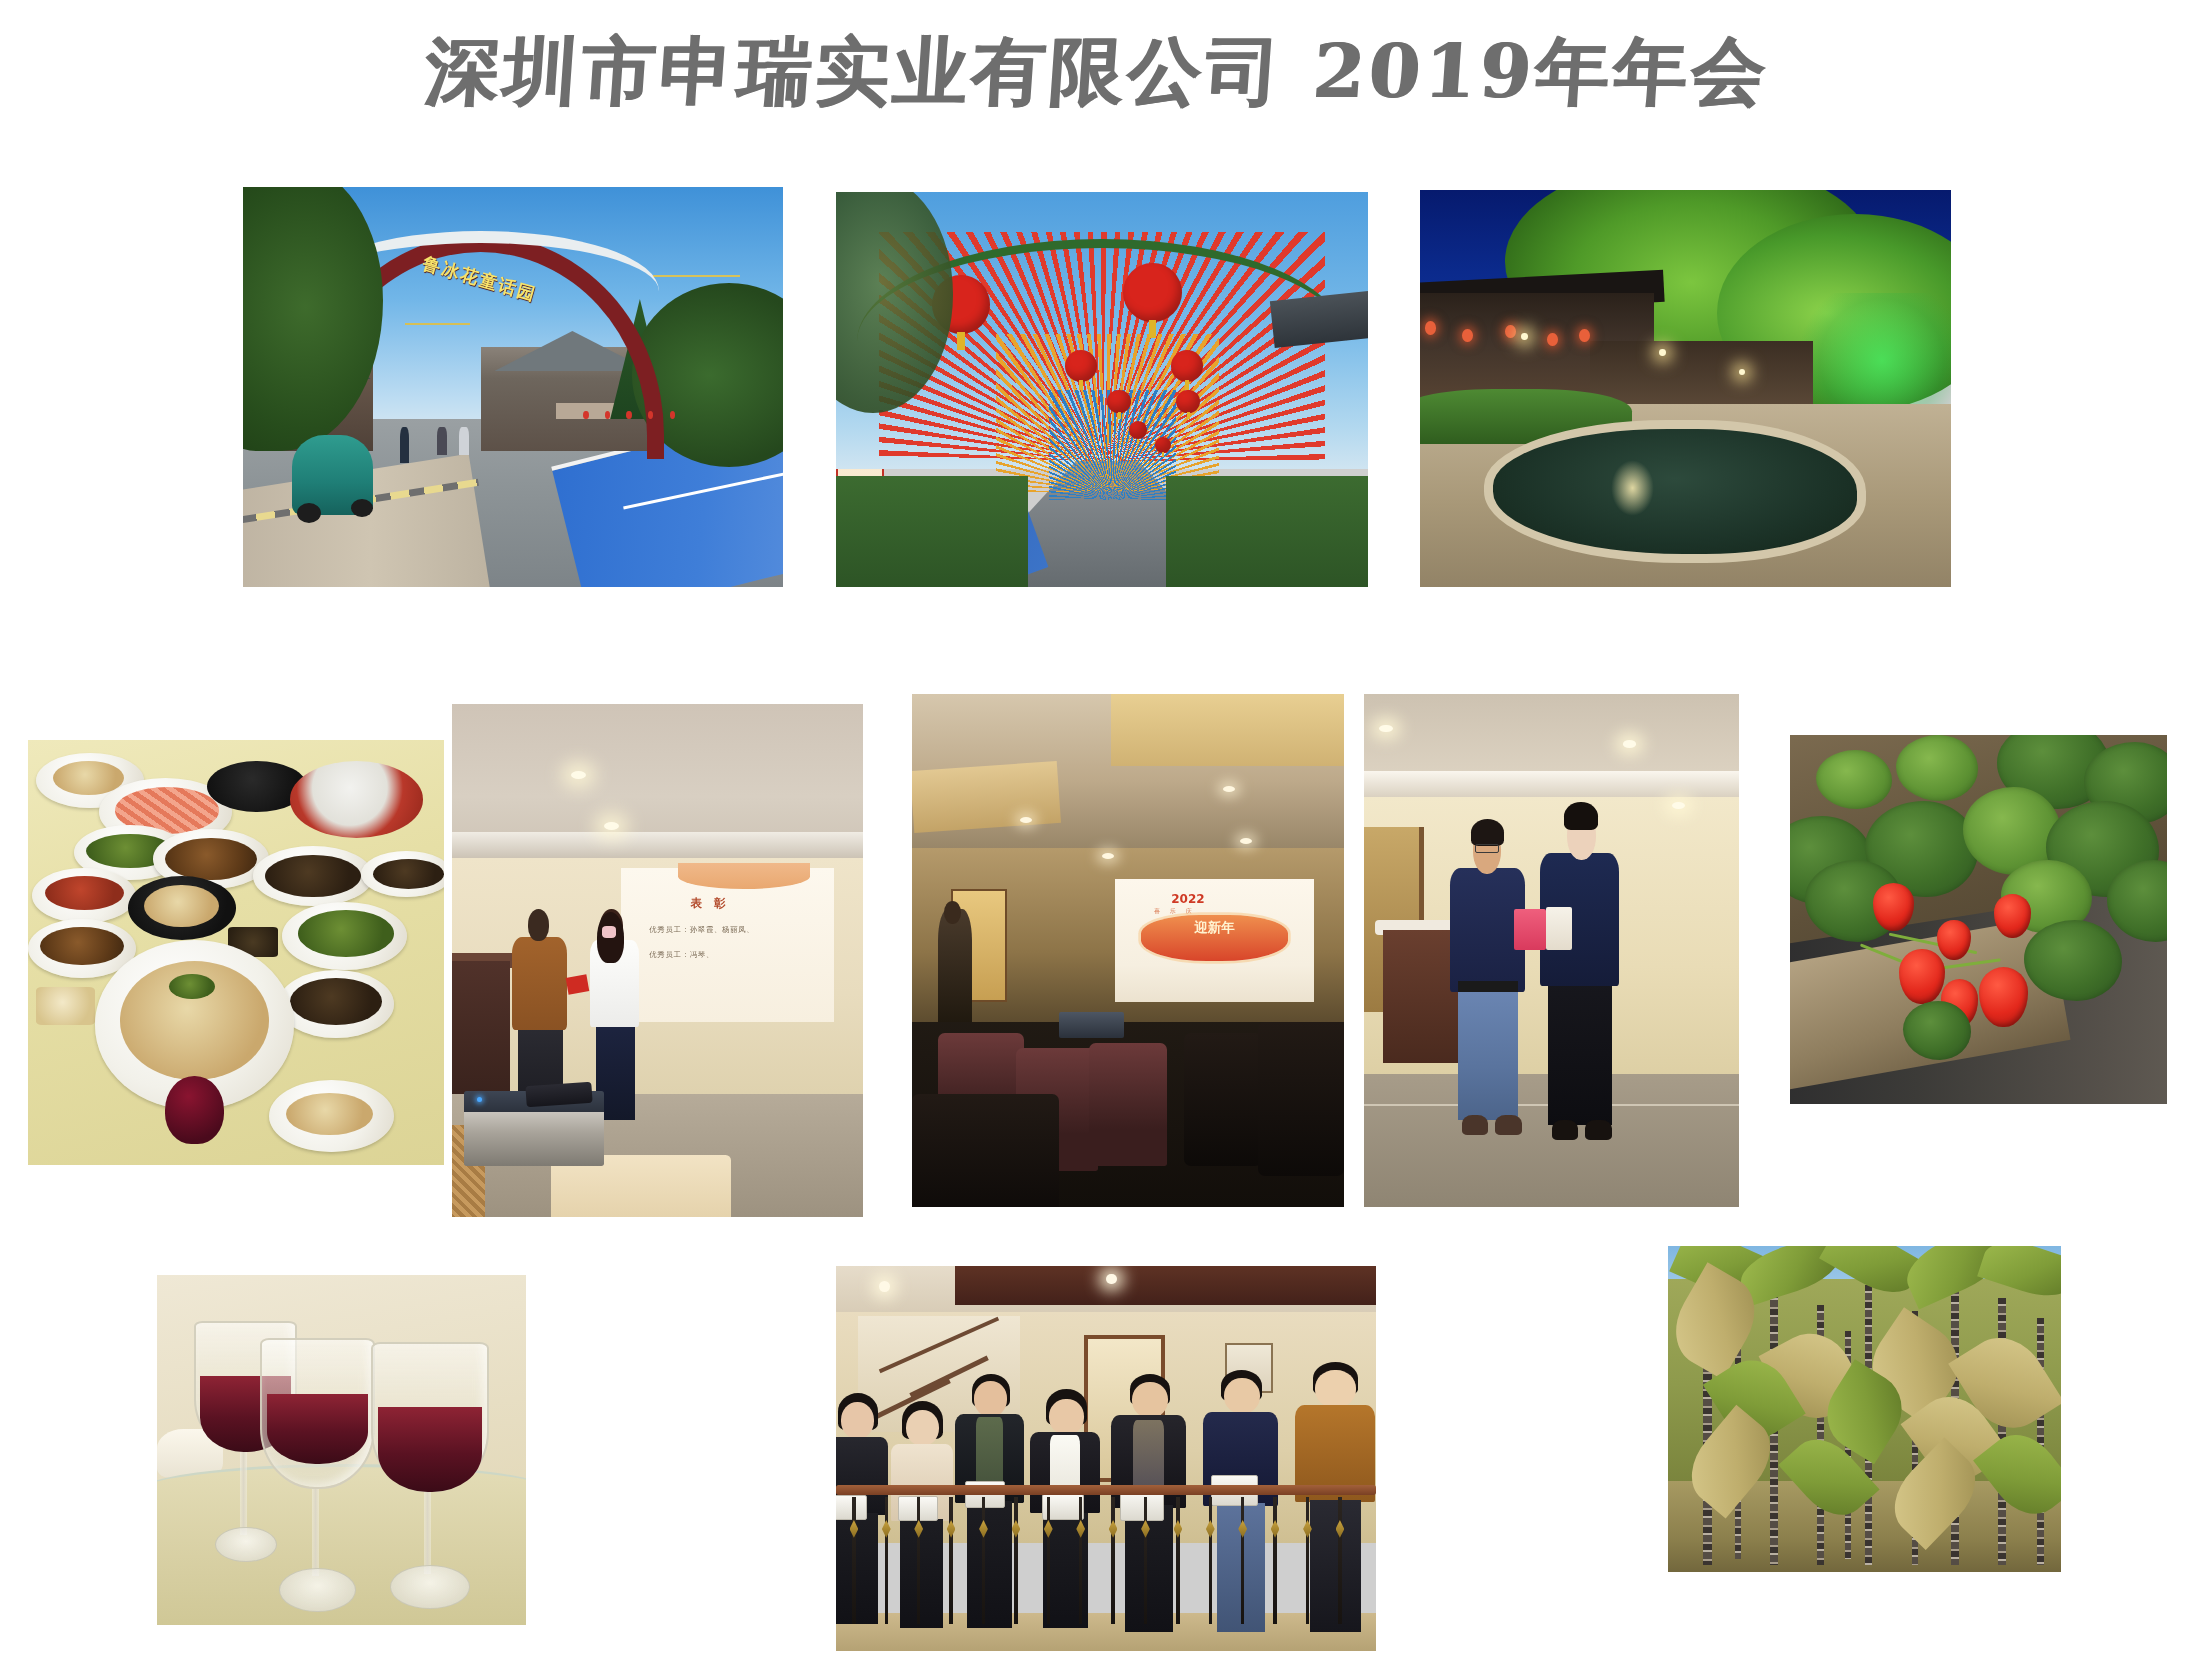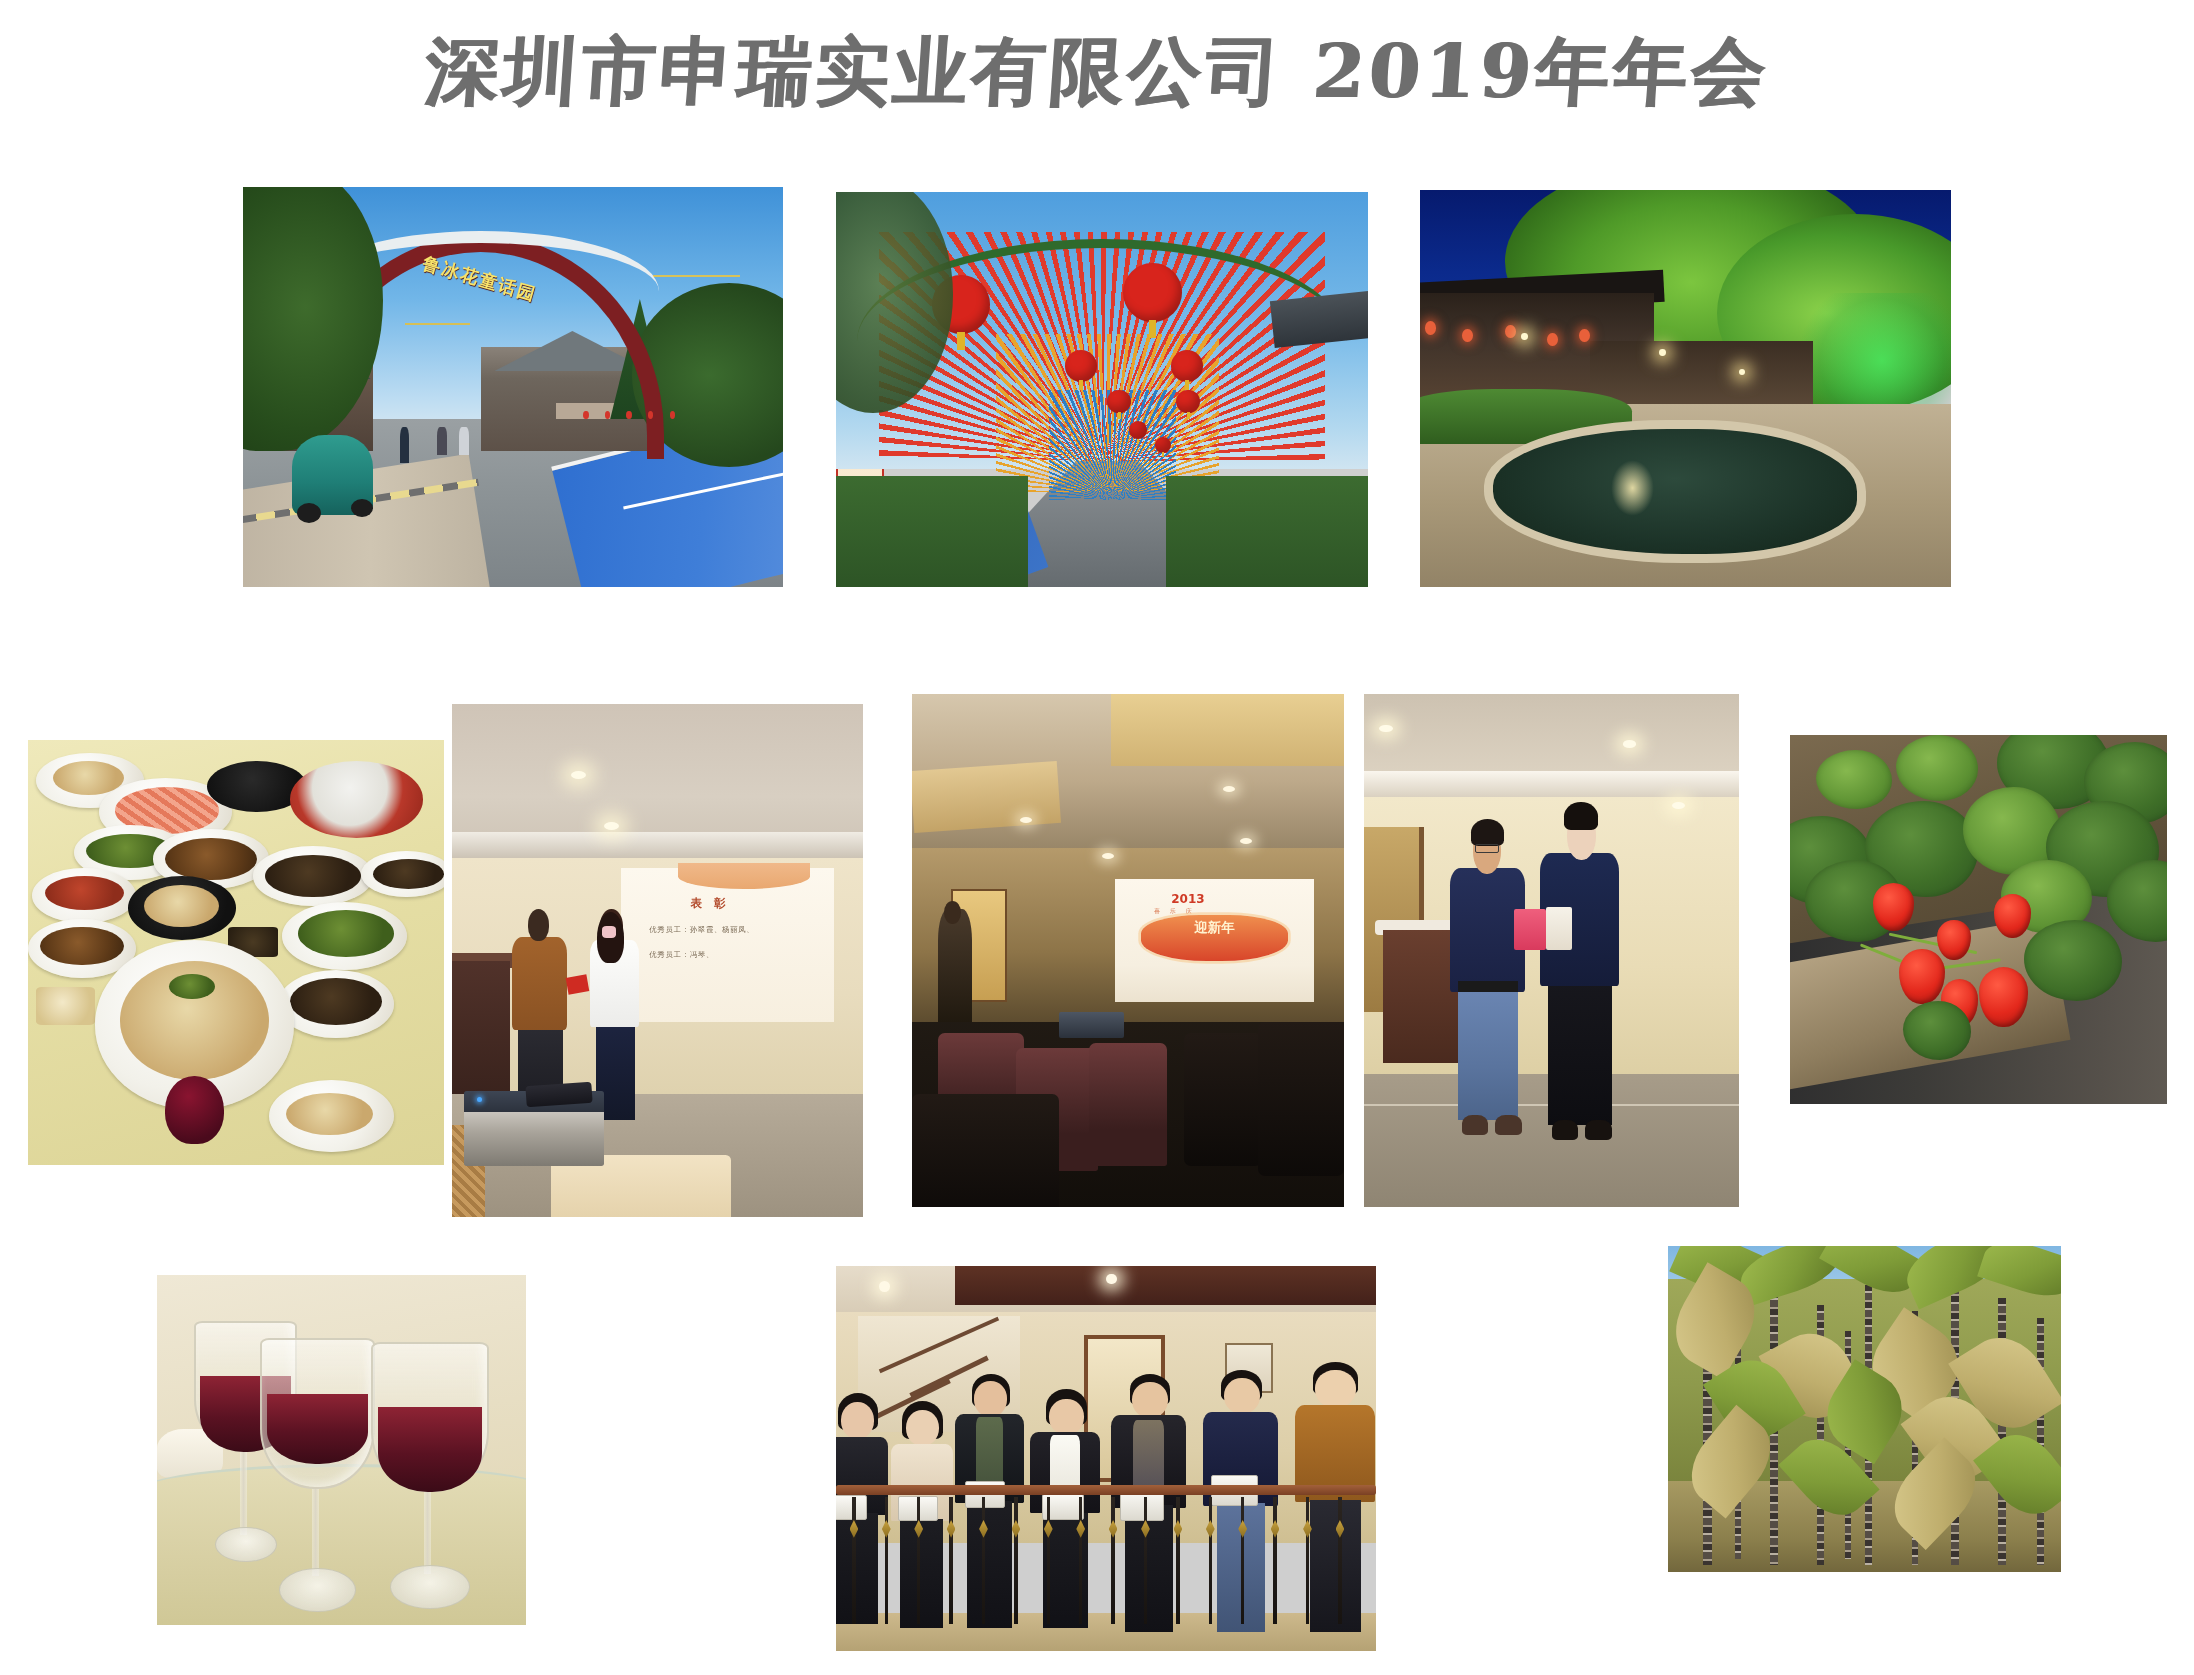--- a/index.html
+++ b/index.html
@@ -603,21 +603,21 @@
       <div class="lyr ceilA"></div>
       <div class="lyr ceilB"></div>
       <div class="lyr ceilC"></div>
       <div class="lyr wall6"></div>
       <div class="dl" style="left:25%; top:24%;"></div>
       <div class="dl" style="left:72%; top:18%;"></div>
       <div class="dl" style="left:76%; top:28%;"></div>
       <div class="dl" style="left:44%; top:31%;"></div>
       <div class="lyr door6"></div>
       <div class="lyr screen6"></div>
-      <div class="lyr s6-year">2013</div>
+      <div class="lyr s6-year">2022</div>
       <div class="lyr s6-small">喜 乐 庆</div>
       <div class="lyr s6-main">迎新年</div>
       <div class="lyr man6"></div>
       <div class="lyr man6-h"></div>
       <div class="lyr projector6"></div>
       <div class="lyr table6"></div>
       <div class="seat" style="left:6%; top:66%; width:20%; height:22%;"></div>
       <div class="seat" style="left:24%; top:69%; width:19%; height:24%;"></div>
       <div class="seat" style="left:41%; top:68%; width:18%; height:24%;"></div>
       <div class="seat-dark" style="left:63%; top:66%; width:18%; height:26%;"></div>

